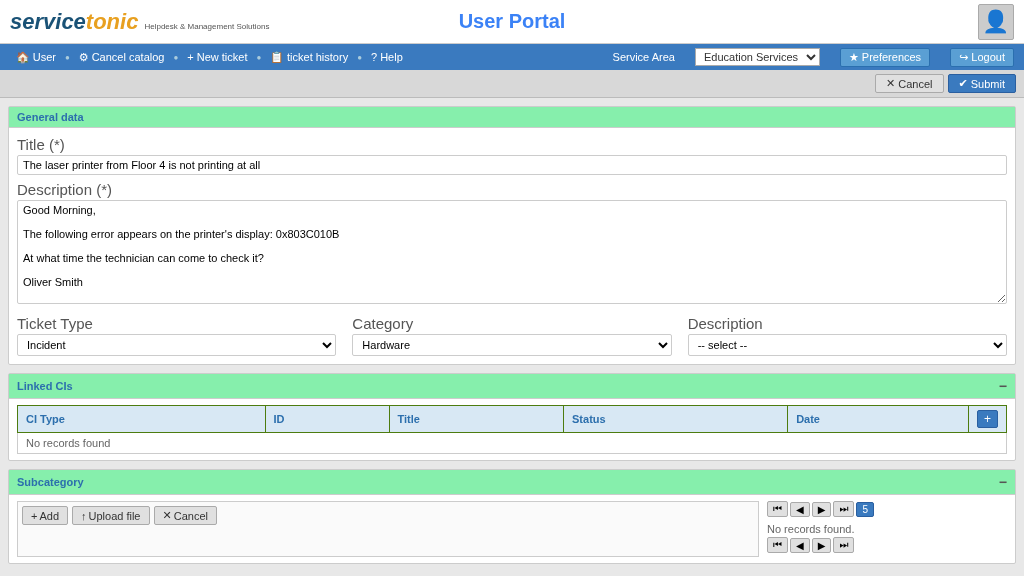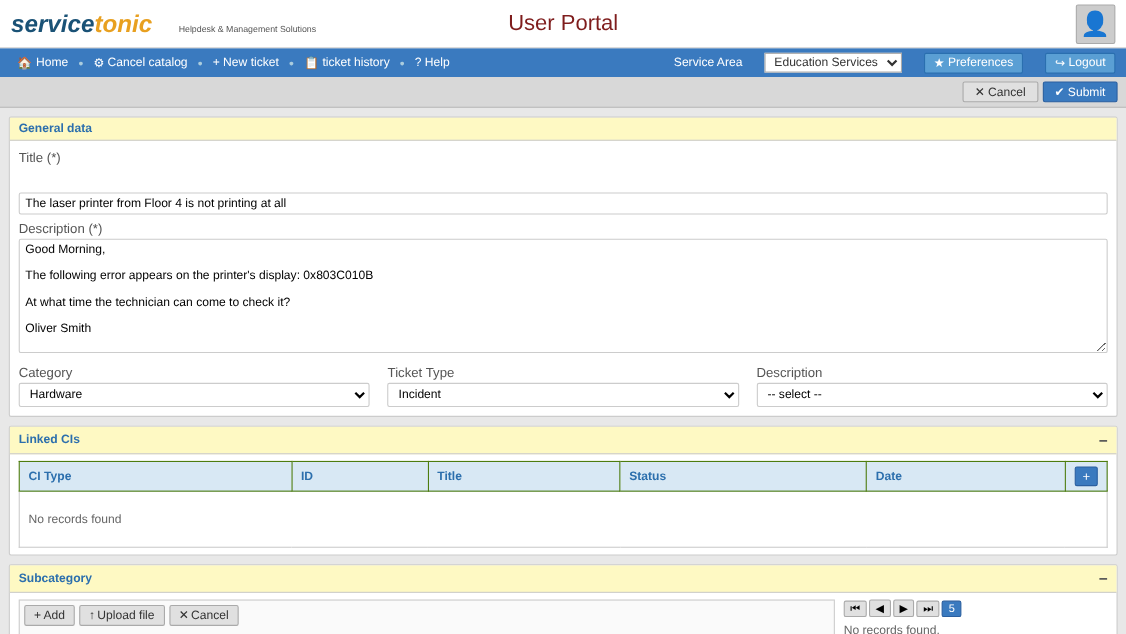--- a/index.html
+++ b/index.html
@@ -3,21 +3,21 @@
   <meta charset="utf-8">
   <style>
     * { box-sizing: border-box; margin: 0; padding: 0; }
     body { font-family: Arial, sans-serif; font-size: 12px; background: #e8e8e8; color: #333; }
 
     
     .header { background: #fff; border-bottom: 1px solid #ccc; display: flex; align-items: center; justify-content: space-between; padding: 4px 10px; height: 44px; }
     .logo { display: flex; align-items: center; }
     .logo-text { color: #1a5276; font-size: 22px; font-weight: bold; font-style: italic; }
     .logo-sub { font-size: 8px; color: #555; margin-left: 2px; margin-top: 10px; }
-    .header-title { font-size: 20px; color: #7f1d1d; font-weight: normal; position: absolute; left: 50%; transform: translateX(-50%); }
+    .header-title { font-size: 20px; color: #3b82f6; font-weight: bold; position: absolute; left: 50%; transform: translateX(-50%); }
     .header-avatar { width: 36px; height: 36px; background: #ccc; border: 1px solid #aaa; border-radius: 2px; display: flex; align-items: center; justify-content: center; }
     .avatar-icon { font-size: 22px; color: #888; }
 
     
     .navbar { background: #3a7abf; display: flex; align-items: center; justify-content: space-between; padding: 0 10px; height: 26px; }
     .nav-left { display: flex; align-items: center; gap: 2px; }
     .nav-item { color: #fff; font-size: 11px; cursor: pointer; padding: 0 6px; display: flex; align-items: center; gap: 3px; }
     .nav-right { display: flex; align-items: center; gap: 20px; }
     .nav-service-area { color: #fff; font-size: 11px; }
     .nav-service-select { font-size: 11px; background: #fff; border: 1px solid #aaa; padding: 1px 4px; color: #333; }
@@ -25,35 +25,35 @@
 
     
     .toolbar-strip { background: #d8d8d8; border-bottom: 1px solid #bbb; display: flex; justify-content: flex-end; padding: 4px 8px; gap: 4px; }
     .toolbar-btn { font-size: 11px; padding: 2px 10px; cursor: pointer; border-radius: 2px; display: flex; align-items: center; gap: 3px; }
     .btn-cancel { background: #e0e0e0; border: 1px solid #aaa; color: #333; }
     .btn-submit { background: #3a7abf; border: 1px solid #2a5fa0; color: #fff; }
 
     
     .main { padding: 8px; }
     .section { background: #fff; border: 1px solid #ccc; margin-bottom: 8px; border-radius: 2px; }
-    .section-header { background: #fef9c3; border-bottom: 1px solid #ccc; padding: 4px 8px; font-size: 11px; font-weight: bold; color: #2c6fad; display: flex; justify-content: space-between; align-items: center; }
+    .section-header { background: #86efac; border-bottom: 1px solid #ccc; padding: 4px 8px; font-size: 11px; font-weight: bold; color: #2c6fad; display: flex; justify-content: space-between; align-items: center; }
     .section-body { padding: 8px; }
 
     
-    .form-label { font-size: 12px; color: #555; margin-bottom: 2px; }
-    .form-input { width: 100%; border: 1px solid #ccc; padding: 3px 5px; font-size: 11px; border-radius: 2px; outline: none; margin-top: 23px; }
+    .form-label { font-size: 15px; color: #555; margin-bottom: 2px; }
+    .form-input { width: 100%; border: 1px solid #ccc; padding: 3px 5px; font-size: 11px; border-radius: 2px; outline: none; }
     .form-textarea { width: 100%; border: 1px solid #ccc; padding: 3px 5px; font-size: 11px; border-radius: 2px; resize: vertical; height: 104px; outline: none; font-family: Arial, sans-serif; }
     .form-row { display: flex; gap: 16px; margin-top: 8px; }
     .form-col { flex: 1; }
     .form-select { width: 100%; border: 1px solid #ccc; padding: 3px 5px; font-size: 11px; border-radius: 2px; background: #fff; }
 
     
     .ci-table { width: 100%; border-collapse: collapse; }
     .ci-table th { background: #d8e8f4; border: 1px solid #4d7c0f; padding: 4px 8px; font-size: 11px; color: #2c6fad; text-align: left; }
-    .ci-table td { border: 1px solid #ccc; padding: 19px 8px; font-size: 11px; }
+    .ci-table td { border: 1px solid #ccc; padding: 4px 8px; font-size: 11px; }
     .no-records { color: #666; font-size: 11px; padding: 4px 0; }
     .add-btn-small { background: #3a7abf; color: #fff; border: 1px solid #2a5fa0; font-size: 12px; padding: 1px 6px; cursor: pointer; border-radius: 2px; float: right; }
 
     
     .attach-body { padding: 6px 8px; }
     .attach-toolbar { display: flex; gap: 4px; margin-bottom: 6px; }
     .attach-btn { font-size: 11px; padding: 2px 8px; cursor: pointer; border-radius: 2px; border: 1px solid #aaa; background: #e0e0e0; color: #333; display: flex; align-items: center; gap: 2px; }
     .attach-content { display: flex; gap: 8px; }
     .attach-left { flex: 1; border: 1px solid #ccc; min-height: 40px; background: #fafafa; }
     .attach-right { width: 240px; }
@@ -71,35 +71,35 @@
 
     
     .nav-dot { color: #acd; font-size: 8px; margin: 0 1px; }
   </style>
 </head>
 <body>
 
 <div class="header">
   <div class="logo">
     <span class="logo-text">service<span style="color:#e8a020;">tonic</span></span>
-    <div style="display:flex;flex-direction:column;margin-left:22px;justify-content:flex-end;">
+    <div style="display:flex;flex-direction:column;margin-left:4px;justify-content:flex-end;">
       <span class="logo-sub">Helpdesk &amp; Management Solutions</span>
     </div>
   </div>
   <h1 class="header-title">User Portal</h1>
   <div class="header-avatar">
     <span class="avatar-icon">👤</span>
   </div>
 </div>
 
 <div class="navbar">
   <div class="nav-left">
     <span class="nav-item">
       <span>🏠</span>
-      <span>Home</span>
+      <span>User</span>
     </span>
     <span class="nav-dot">●</span>
     <span class="nav-item">
       <span>⚙</span>
       <span>Cancel catalog</span>
     </span>
     <span class="nav-dot">●</span>
     <span class="nav-item">
       <span>+</span>
       <span>New ticket</span>
@@ -159,33 +159,33 @@
 
 The following error appears on the printer's display: 0x803C010B
 
 At what time the technician can come to check it?
 
 Oliver Smith</textarea>
 
       
       <div class="form-row">
         <div class="form-col">
+          <div class="form-label">Ticket Type</div>
+          <select class="form-select">
+            <option>Incident</option>
+            <option>Service Request</option>
+            <option>Change</option>
+          </select>
+        </div>
+        <div class="form-col">
           <div class="form-label">Category</div>
           <select class="form-select">
             <option>Hardware</option>
             <option>Software</option>
             <option>Network</option>
-          </select>
-        </div>
-        <div class="form-col">
-          <div class="form-label">Ticket Type</div>
-          <select class="form-select">
-            <option>Incident</option>
-            <option>Service Request</option>
-            <option>Change</option>
           </select>
         </div>
         <div class="form-col">
           <div class="form-label">Description</div>
           <select class="form-select">
             <option>-- select --</option>
           </select>
         </div>
       </div>
     </div>

